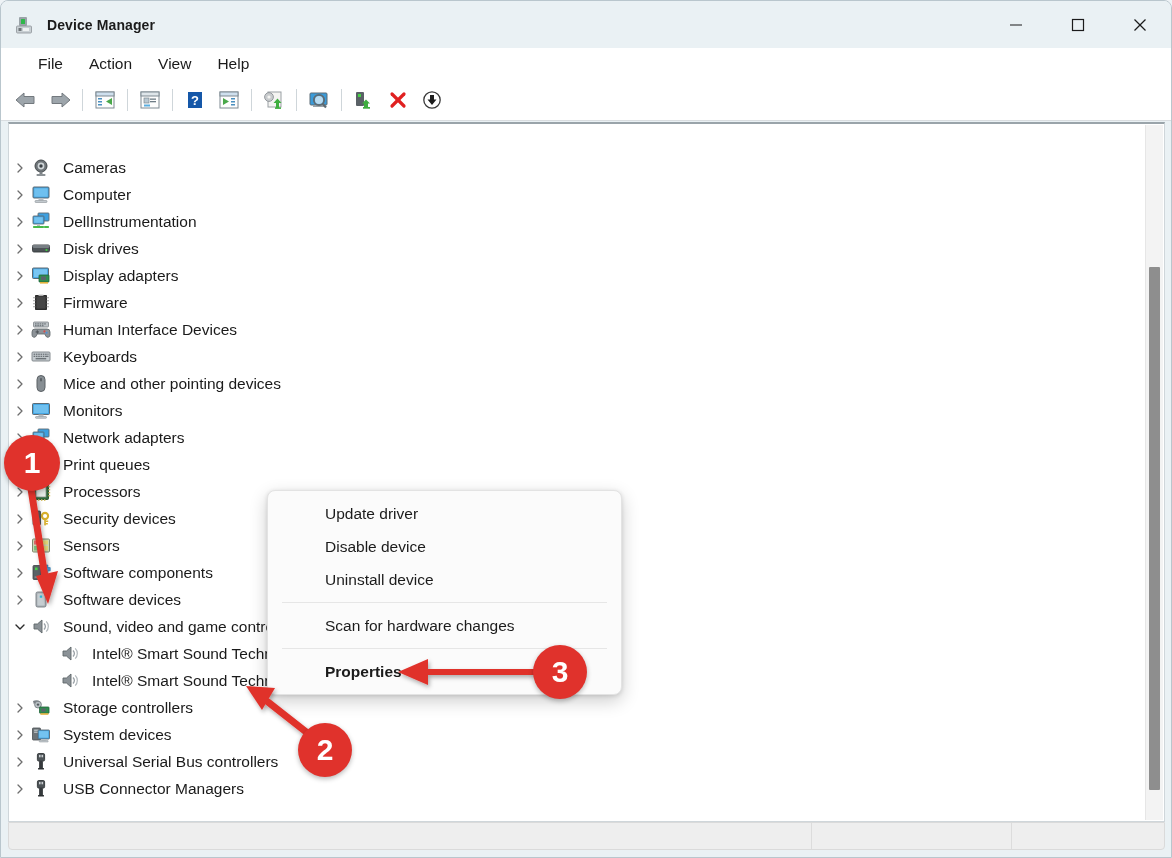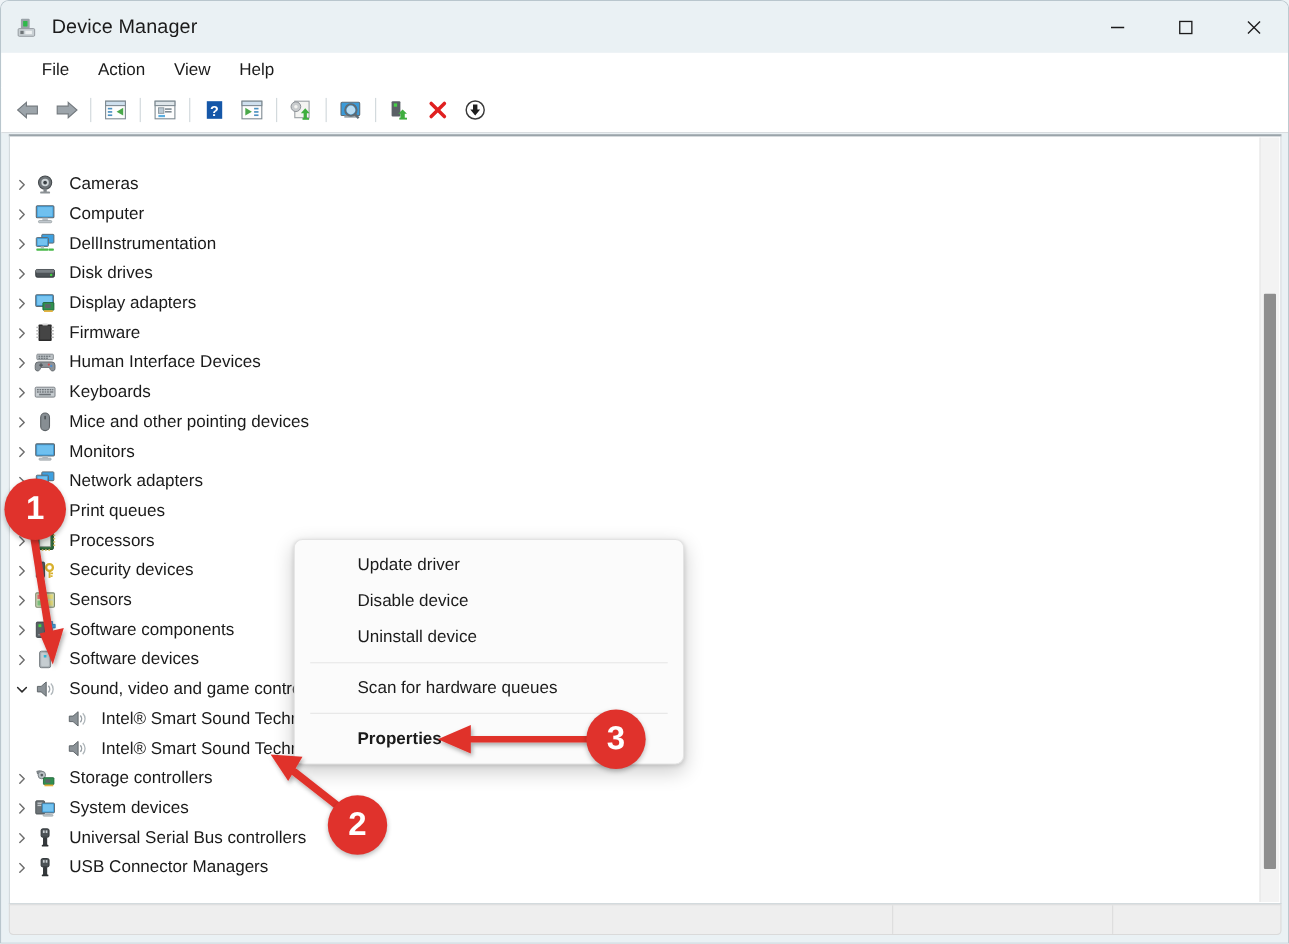--- a/index.html
+++ b/index.html
@@ -43,23 +43,24 @@
     align-items: center;
   }
   .title-icon {
     width: 20px; height: 20px;
     margin-left: 14px;
     position: relative;
     flex: 0 0 auto;
   }
   .title-text {
     margin-left: 12px;
-    font-size: 18px;
+    font-size: 14px;
     color: #1b1b1b;
     letter-spacing: 0.1px;
+    font-weight: bold;
   }
   .win-controls {
     position: absolute;
     right: 0; top: 0;
     height: 47px;
     display: flex;
   }
   .win-btn {
     width: 62px;
     height: 47px;
@@ -796,21 +797,21 @@
       <div class="vscroll">
         <div class="vthumb"></div>
       </div>
     </div>
 
     <div class="ctxmenu" id="ctx-root">
         <div class="ctx-item">Update driver</div>
         <div class="ctx-item">Disable device</div>
         <div class="ctx-item">Uninstall device</div>
         <div class="ctx-sep"></div>
-        <div class="ctx-item">Scan for hardware queues</div>
+        <div class="ctx-item">Scan for hardware changes</div>
         <div class="ctx-sep"></div>
         <div class="ctx-item bold">Properties</div>
       </div>
 
     <div class="statusbar">
       <div class="sb-pane main"></div>
       <div class="sb-pane p2"></div>
       <div class="sb-pane p3"></div>
     </div>
   </div>

